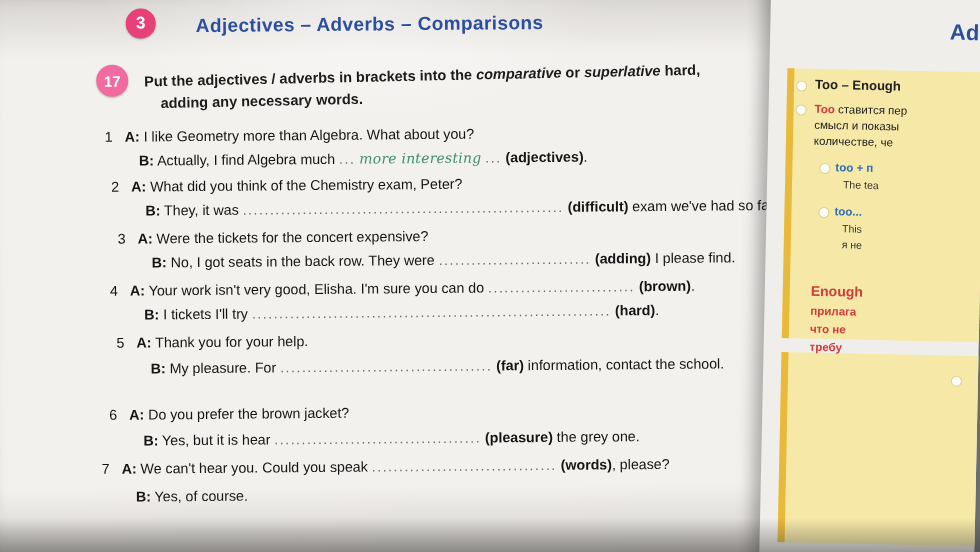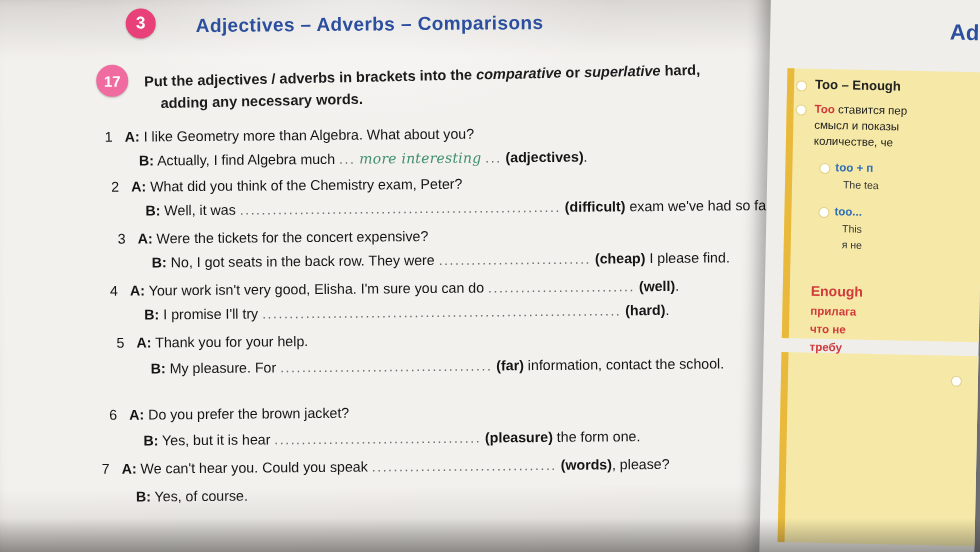--- a/index.html
+++ b/index.html
@@ -233,47 +233,47 @@
         <span class="bold">(adjectives)</span><span>.</span>
       </div>
 
       <div class="qnum" style="left:132px; top:58px;">2</div>
       <div class="row" style="left:152px; top:58px;">
         <span class="spk">A:</span>
         <span>What did you think of the Chemistry exam, Peter?</span>
       </div>
       <div class="row" style="left:166px; top:82px;">
         <span class="spk">B:</span>
-        <span>Well, it was</span>
+        <span>They, it was</span>
         <span class="dots">...........................................................</span>
         <span class="bold">(difficult)</span><span> exam we've had so far.</span>
       </div>
 
       <div class="qnum" style="left:138px; top:110px;">3</div>
       <div class="row" style="left:158px; top:110px;">
         <span class="spk">A:</span>
         <span>Were the tickets for the concert expensive?</span>
       </div>
       <div class="row" style="left:172px; top:134px;">
         <span class="spk">B:</span>
         <span>No, I got seats in the back row. They were</span>
         <span class="dots">............................</span>
-        <span class="bold">(cheap)</span><span> I please find.</span>
+        <span class="bold">(adding)</span><span> I please find.</span>
       </div>
 
       <div class="qnum" style="left:130px; top:162px;">4</div>
       <div class="row" style="left:150px; top:162px;">
         <span class="spk">A:</span>
         <span>Your work isn't very good, Elisha. I'm sure you can do</span>
         <span class="dots">...........................</span>
-        <span class="bold">(well)</span><span>.</span>
+        <span class="bold">(brown)</span><span>.</span>
       </div>
       <div class="row" style="left:164px; top:186px;">
         <span class="spk">B:</span>
-        <span>I promise I'll try</span>
+        <span>I tickets I'll try</span>
         <span class="dots">..................................................................</span>
         <span class="bold">(hard)</span><span>.</span>
       </div>
 
       <div class="qnum" style="left:136px; top:214px;">5</div>
       <div class="row" style="left:156px; top:214px;">
         <span class="spk">A:</span>
         <span>Thank you for your help.</span>
       </div>
       <div class="row" style="left:170px; top:240px;">
@@ -285,21 +285,21 @@
 
       <div class="qnum" style="left:128px; top:286px;">6</div>
       <div class="row" style="left:148px; top:286px;">
         <span class="spk">A:</span>
         <span>Do you prefer the brown jacket?</span>
       </div>
       <div class="row" style="left:162px; top:312px;">
         <span class="spk">B:</span>
         <span>Yes, but it is hear</span>
         <span class="dots">......................................</span>
-        <span class="bold">(pleasure)</span><span> the form one.</span>
+        <span class="bold">(pleasure)</span><span> the grey one.</span>
       </div>
 
       <div class="qnum" style="left:120px; top:340px;">7</div>
       <div class="row" style="left:140px; top:340px;">
         <span class="spk">A:</span>
         <span>We can't hear you. Could you speak</span>
         <span class="dots">..................................</span>
         <span class="bold">(words)</span><span>, please?</span>
       </div>
       <div class="row" style="left:154px; top:368px;">

